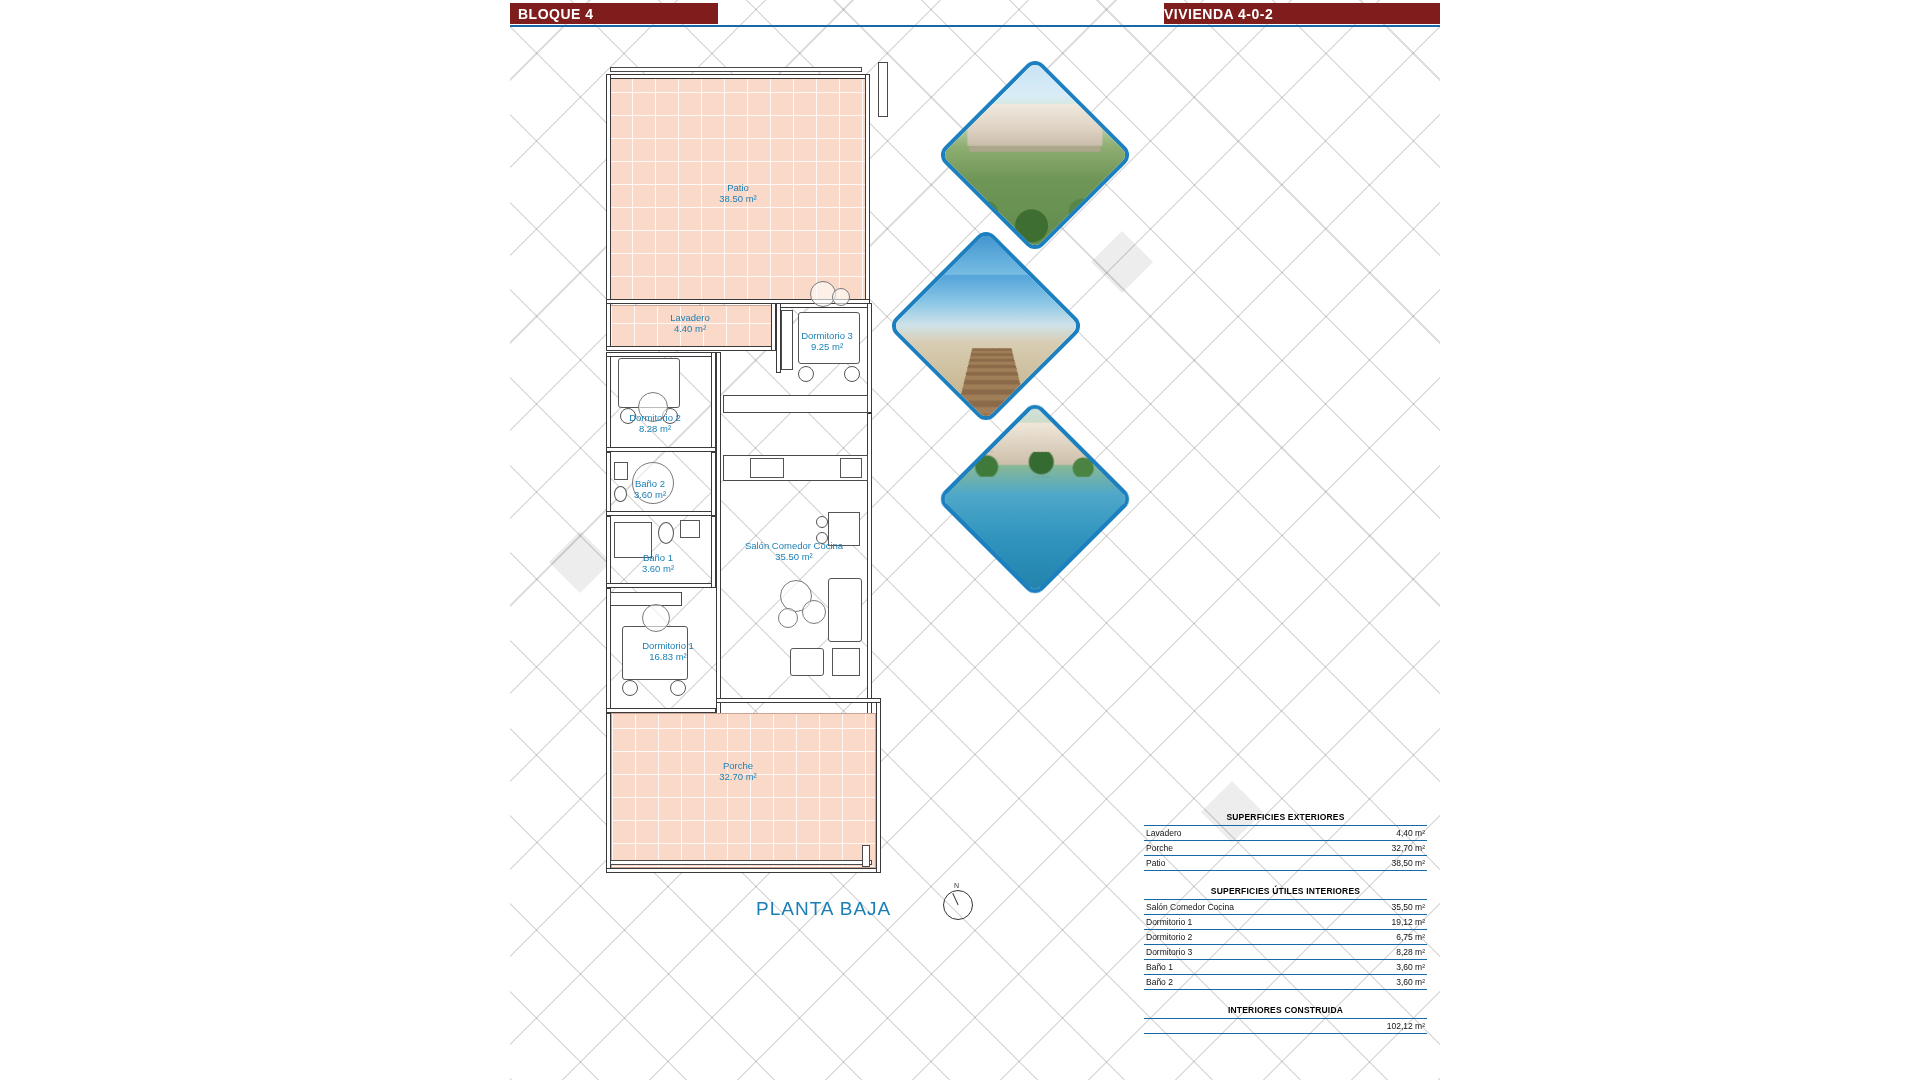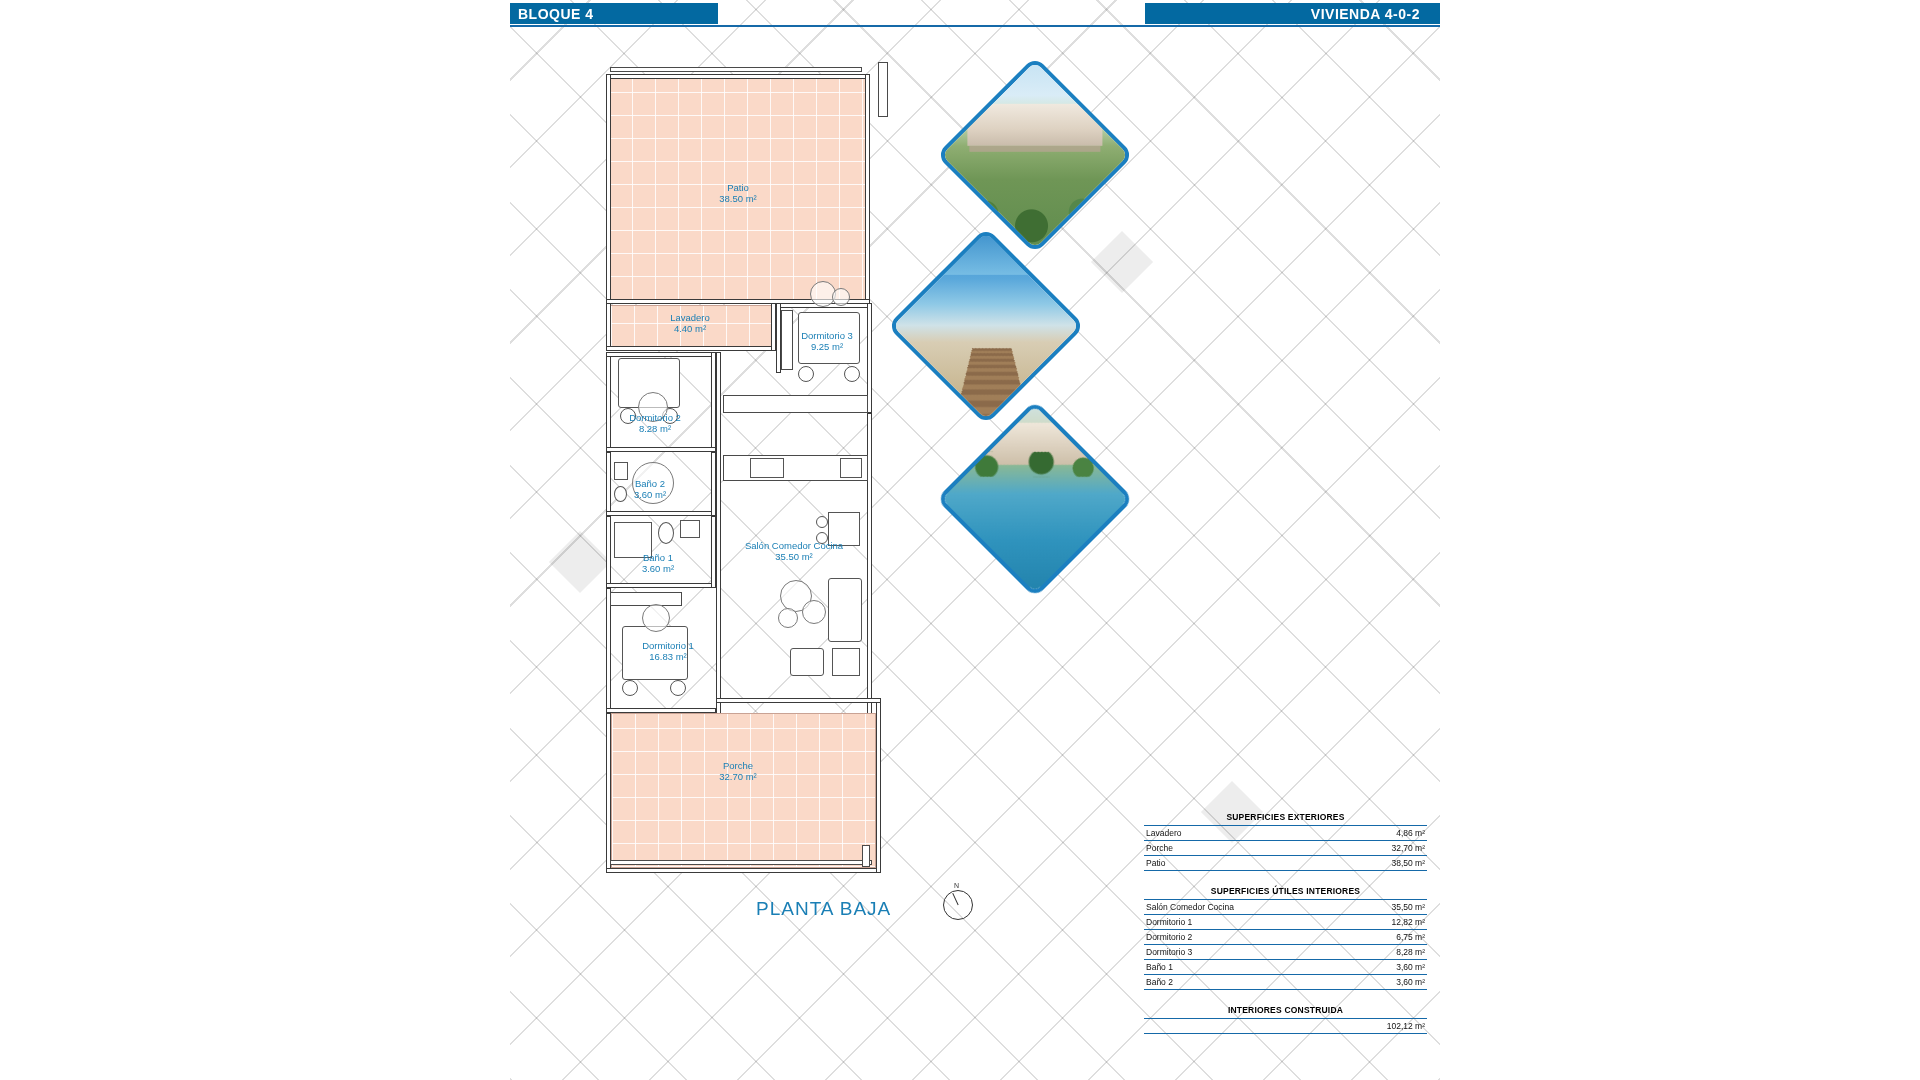--- a/index.html
+++ b/index.html
@@ -39,30 +39,30 @@
   .tile-accent {
     position: absolute;
     background: rgba(0,0,0,0.07);
     transform: rotate(45deg);
   }
   
   .hdr {
     position: absolute;
     top: 3px;
     height: 21px;
-    background: #0369a1;
+    background: #7f1d1d;
     color: #ffffff;
     font-weight: bold;
     font-size: 14px;
     letter-spacing: .5px;
     display: flex;
     align-items: center;
   }
   .hdr-left { left: 0px; width: 200px; justify-content: flex-start; padding-left: 8px; }
-  .hdr-right { right: 0px; width: 275px; justify-content: flex-end; padding-right: 20px; }
+  .hdr-right { right: 0px; width: 275px; justify-content: flex-start; padding-right: 1px; }
   .hdr-rule {
     position: absolute;
     top: 25px;
     left: 0;
     width: 930px;
     height: 2px;
     background: #1569a8;
   }
   .plan-wrap {
     position: absolute;
@@ -403,41 +403,41 @@
       <div class="inner r2"></div>
     </div>
     <div class="diamond" style="left:455px; top:429px;">
       <div class="inner r3"></div>
     </div>
 
     <div class="tbl" style="left:634px; top:810px;">
       <div class="tbl-title">SUPERFICIES EXTERIORES</div>
       <div class="tbl-row">
         <span class="k">Lavadero</span>
-        <span class="v">4,86 m²</span>
+        <span class="v">4,40 m²</span>
       </div>
       <div class="tbl-row">
         <span class="k">Porche</span>
         <span class="v">32,70 m²</span>
       </div>
       <div class="tbl-row">
         <span class="k">Patio</span>
         <span class="v">38,50 m²</span>
       </div>
 
       <div class="spacer"></div>
 
       <div class="tbl-title">SUPERFICIES ÚTILES INTERIORES</div>
       <div class="tbl-row">
         <span class="k">Salón Comedor Cocina</span>
         <span class="v">35,50 m²</span>
       </div>
       <div class="tbl-row">
         <span class="k">Dormitorio 1</span>
-        <span class="v">12,82 m²</span>
+        <span class="v">19,12 m²</span>
       </div>
       <div class="tbl-row">
         <span class="k">Dormitorio 2</span>
         <span class="v">6,75 m²</span>
       </div>
       <div class="tbl-row">
         <span class="k">Dormitorio 3</span>
         <span class="v">8,28 m²</span>
       </div>
       <div class="tbl-row">

